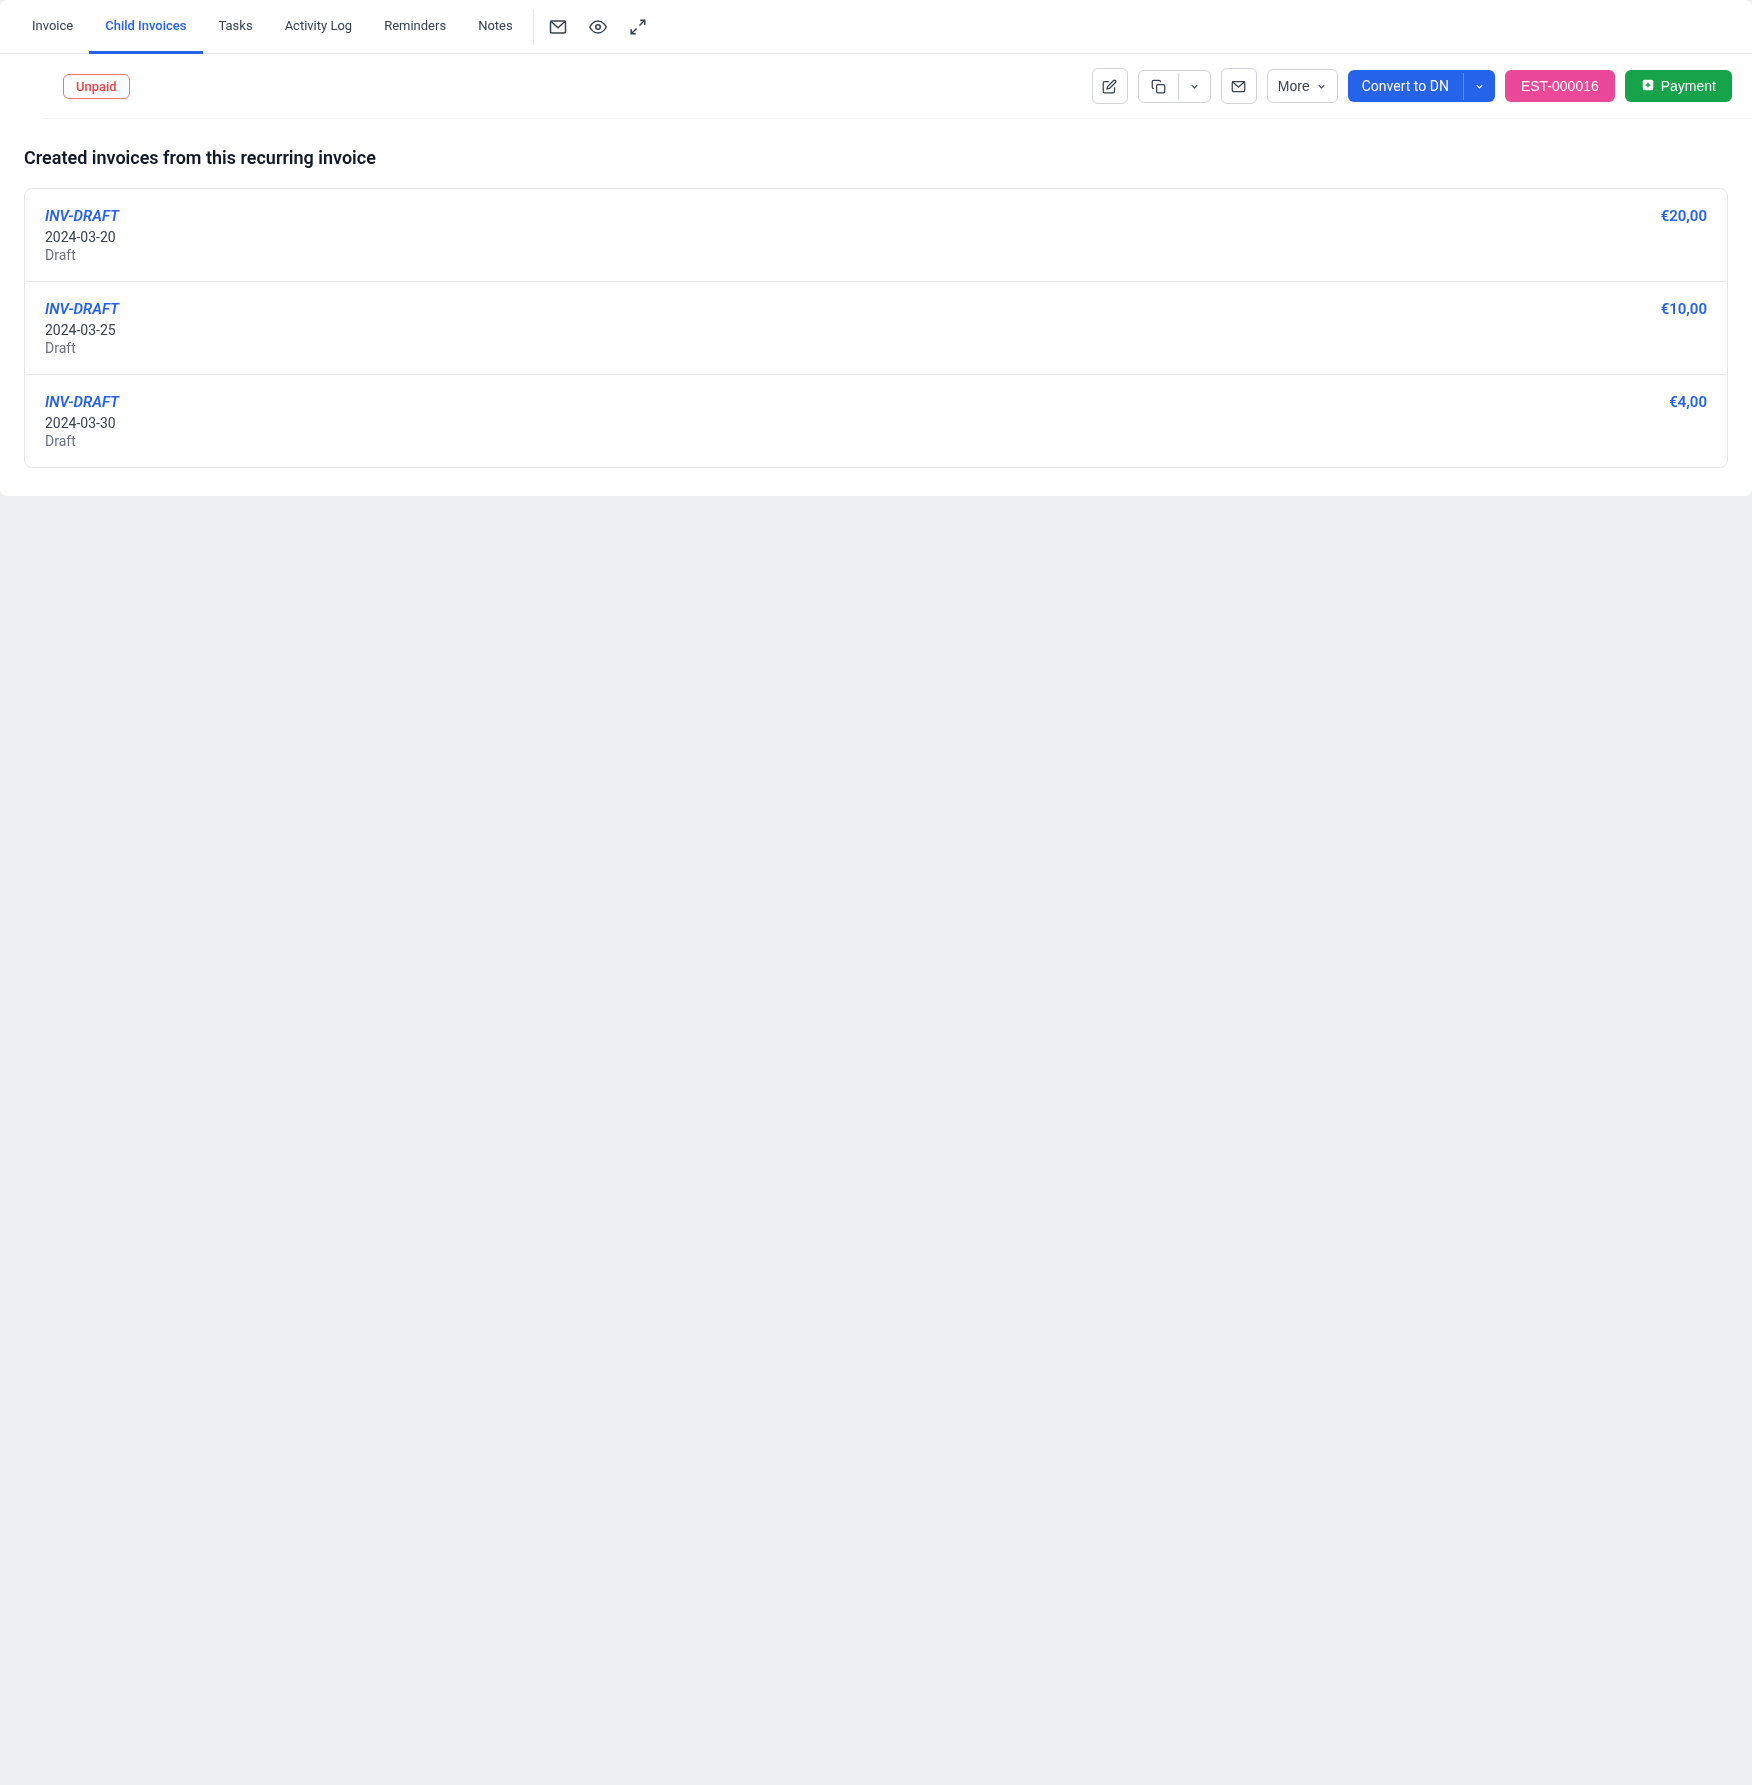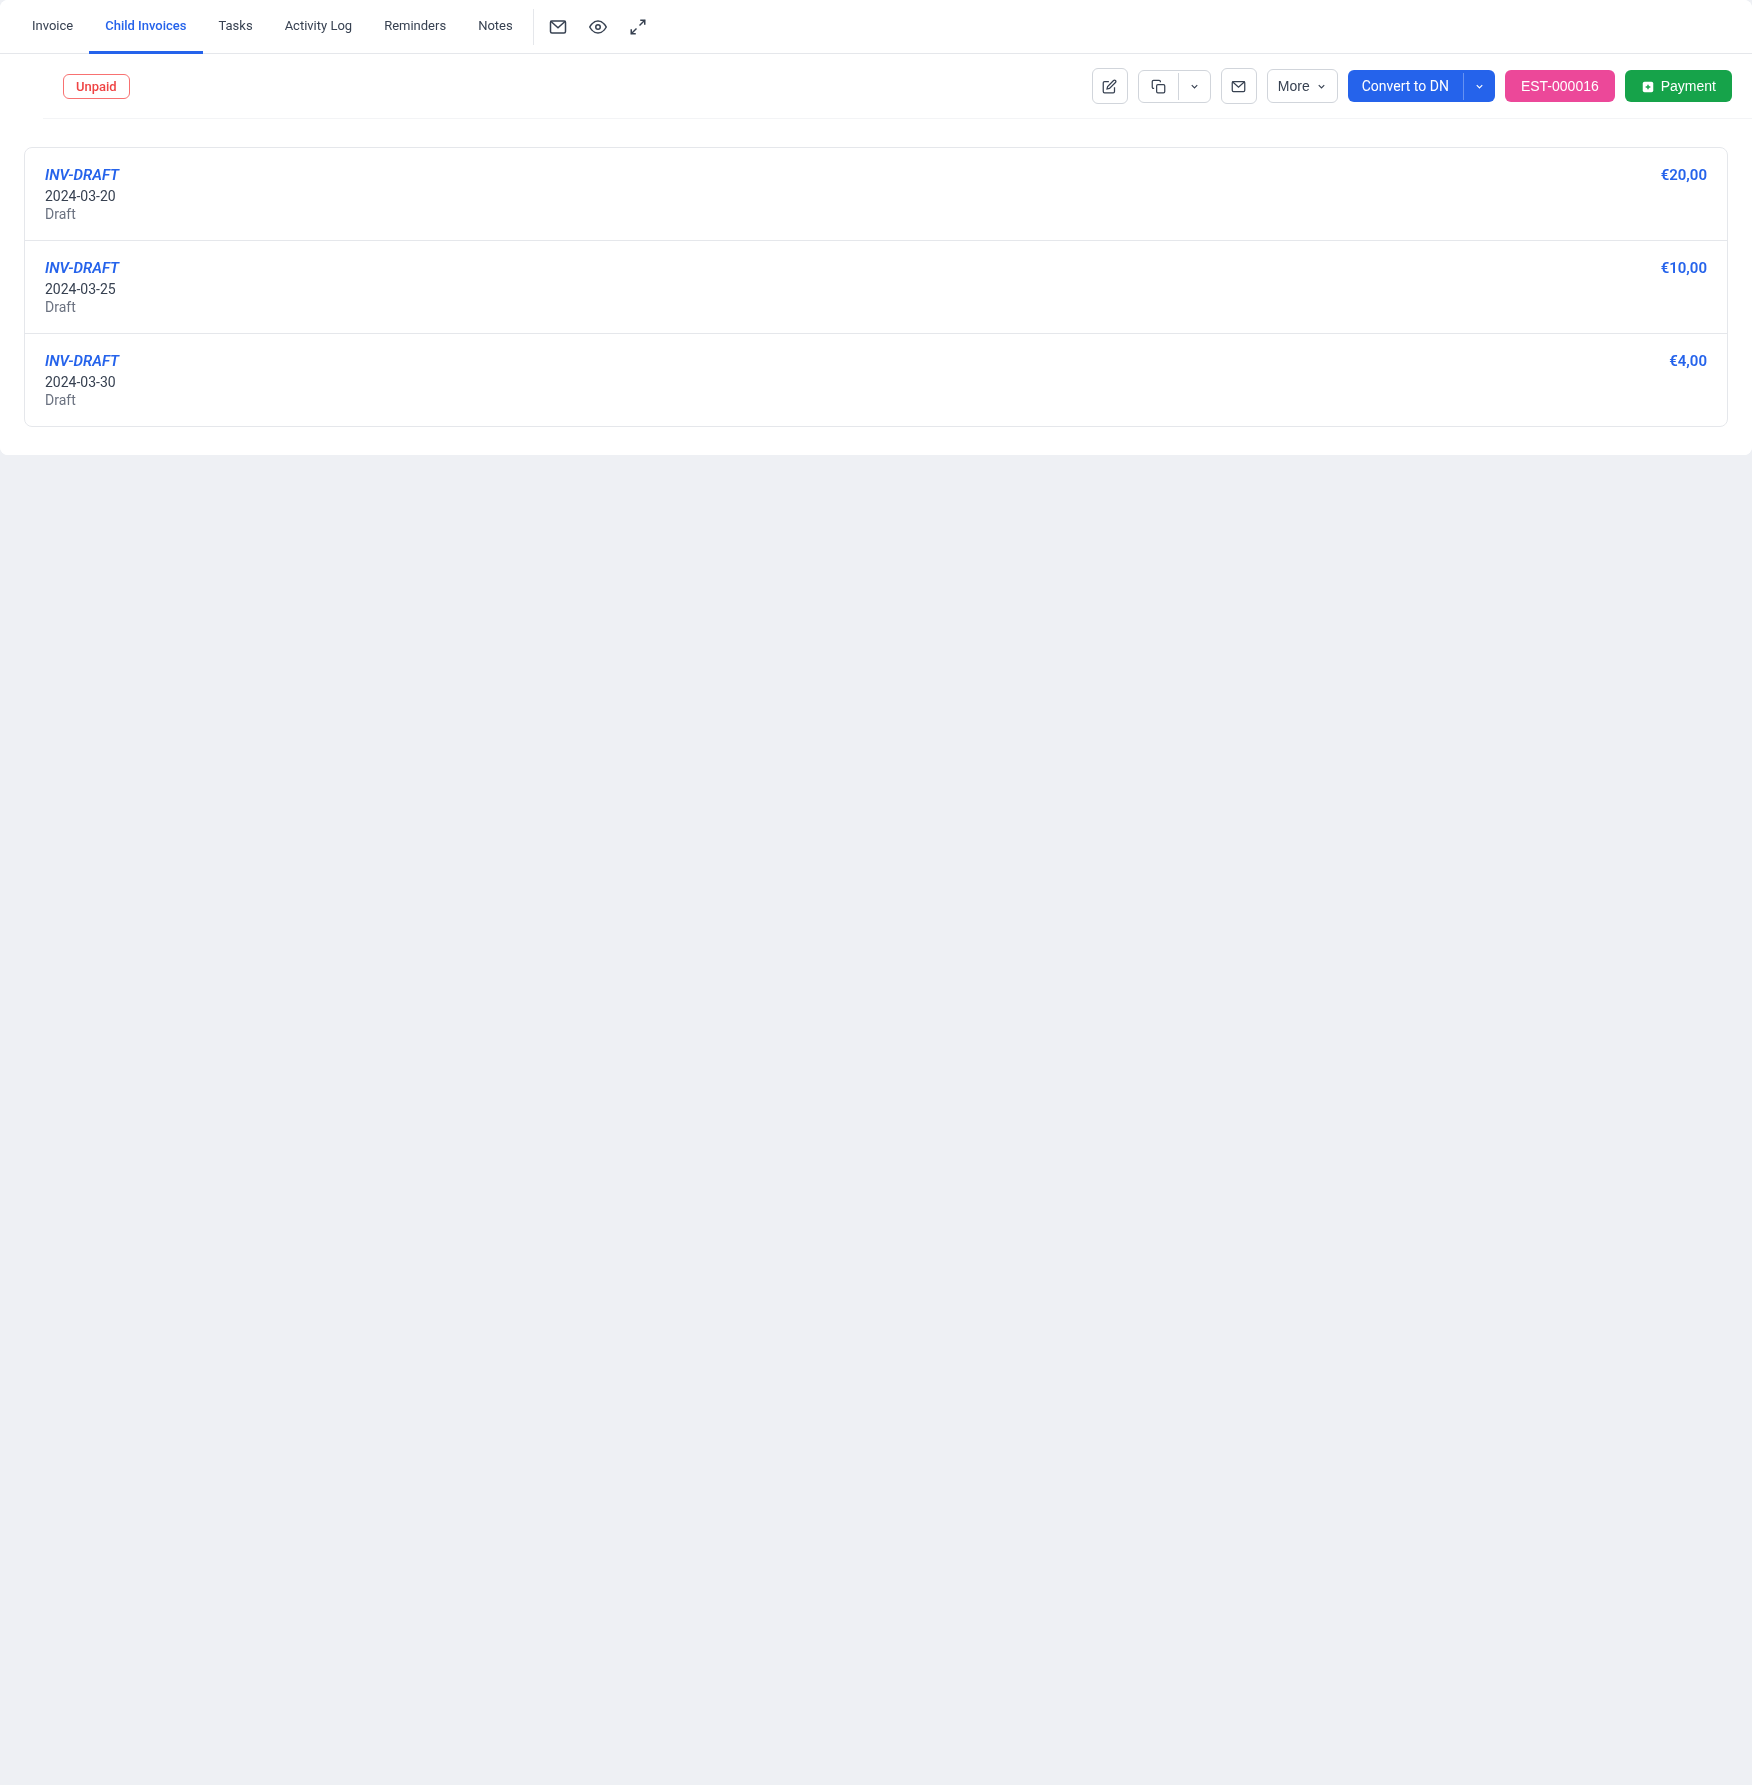--- a/index.html
+++ b/index.html
@@ -154,21 +154,21 @@
     }
     .btn-payment {
       background: #16a34a;
       color: #fff;
       border: none;
       border-radius: 6px;
       padding: 8px 16px;
       font-size: 14px;
       cursor: pointer;
       display: flex;
-      align-items: flex-end;
+      align-items: flex-start;
       gap: 6px;
     }
 
     
     .content-area {
       padding: 28px 24px;
       background: #fff;
     }
     .section-title {
       font-size: 18px;
@@ -309,20 +309,21 @@
       <svg width="14" height="14" viewBox="0 0 24 24" fill="white" stroke="none">
         <rect x="3" y="3" width="18" height="18" rx="3"></rect>
         <line x1="12" y1="8" x2="12" y2="16" stroke="#16a34a" stroke-width="2.5"></line>
         <line x1="8" y1="12" x2="16" y2="12" stroke="#16a34a" stroke-width="2.5"></line>
       </svg>
       <span>Payment</span>
     </button>
   </div>
 
   <div class="content-area">
+    <div class="section-title">Created invoices from this recurring invoice</div>
     <div class="invoice-list">
 
       <div class="invoice-item">
         <div class="invoice-row">
           <span class="invoice-id">INV-DRAFT</span>
           <span class="invoice-amount">€20,00</span>
         </div>
         <div class="invoice-date">2024-03-20</div>
         <div class="invoice-status">Draft</div>
       </div>

